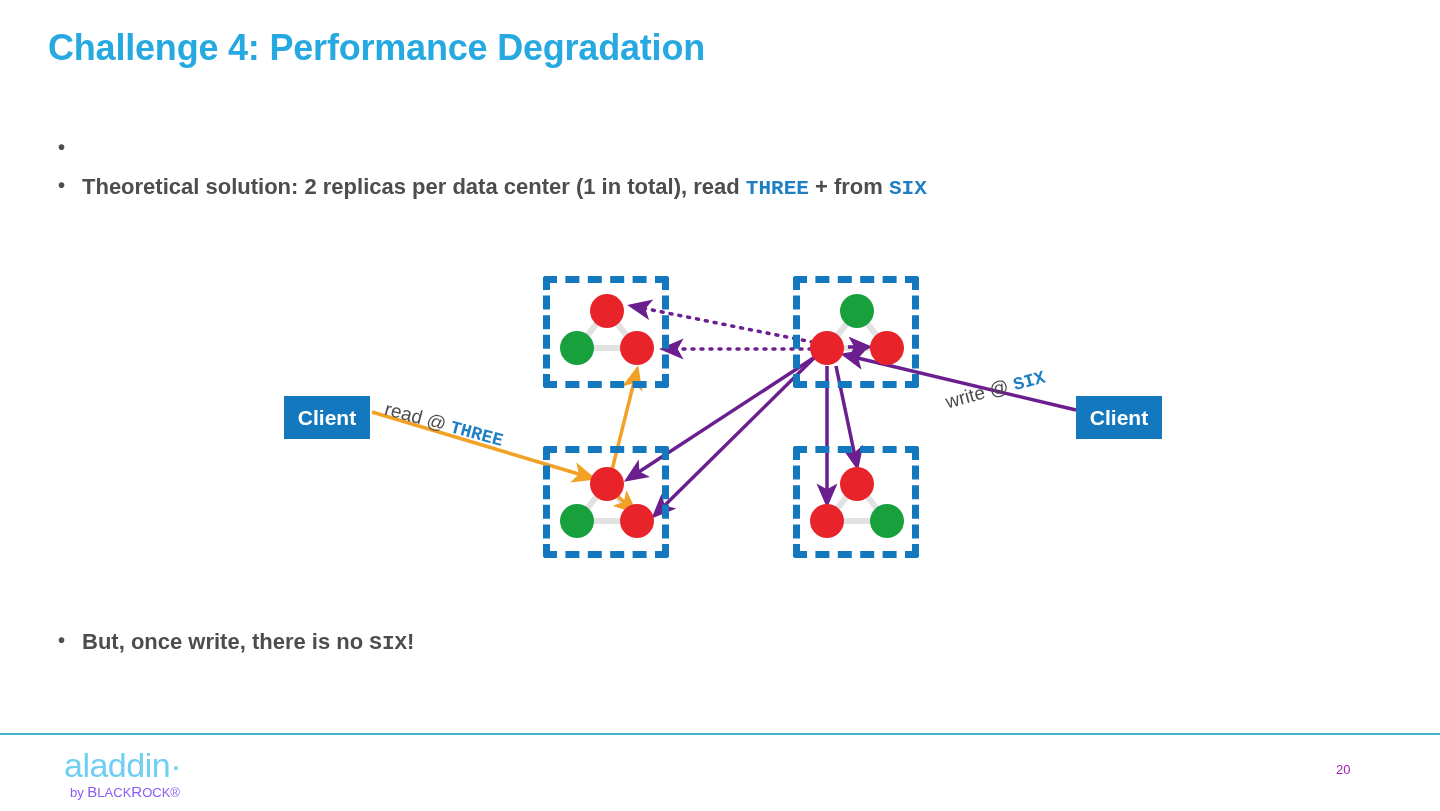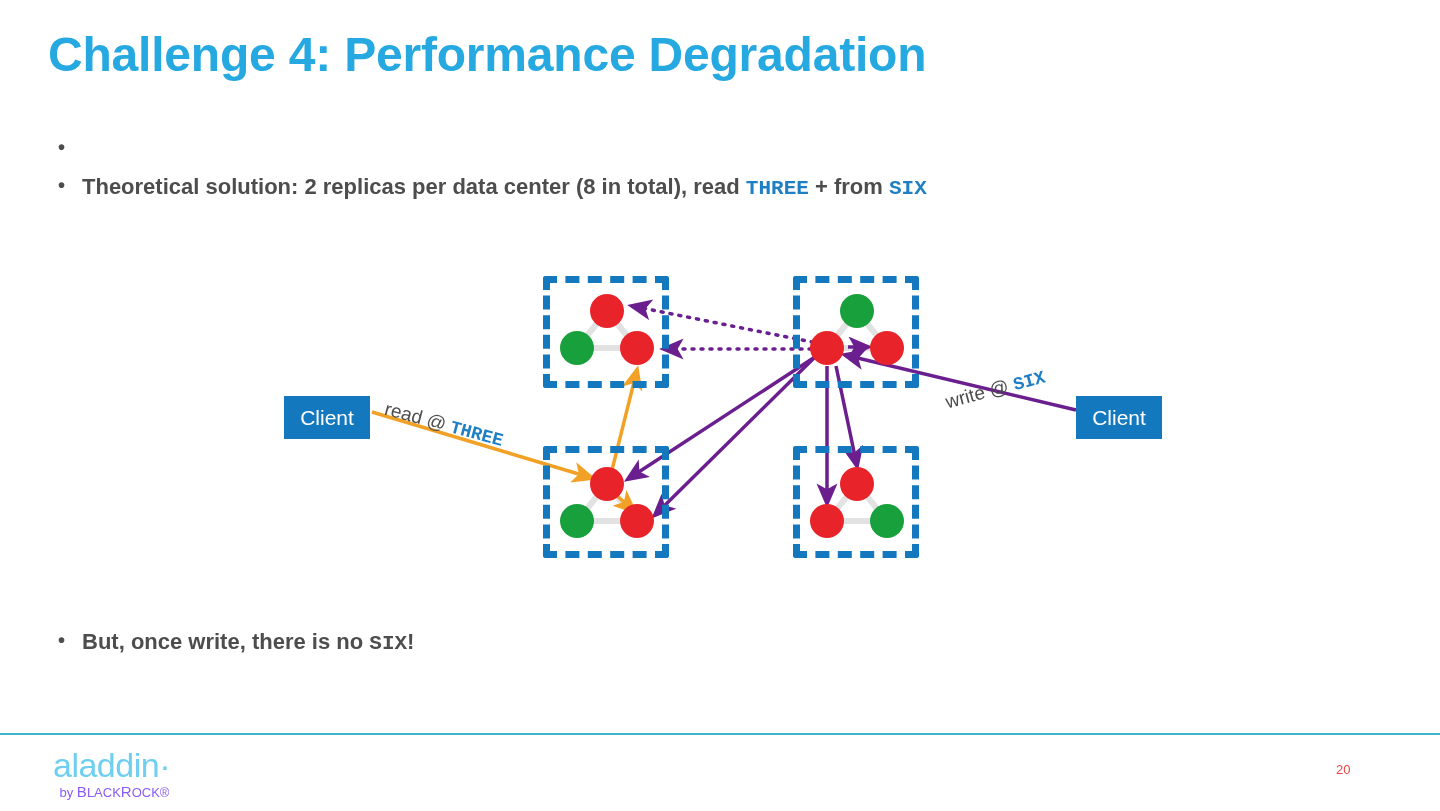--- a/index.html
+++ b/index.html
@@ -18,21 +18,21 @@
     height: 811px;
     background: #ffffff;
     overflow: hidden;
   }
 
   
   #slide-title {
     position: absolute;
     left: 48px;
     top: 27px;
-    font-size: 48px;
+    font-size: 36px;
     font-weight: bold;
     color: #26a9e0;
     letter-spacing: -0.2px;
     white-space: nowrap;
   }
 
   
   .bullet-list {
     position: absolute;
     left: 52px;
@@ -104,21 +104,21 @@
     border-radius: 50%;
   }
   .node-red   { background: #e8232a; }
   .node-green { background: #17a03c; }
 
   .client-box {
     position: absolute;
     background: #1378bd;
     color: #ffffff;
     font-size: 21px;
-    font-weight: normal;
+    font-weight: bold;
     display: flex;
     align-items: center;
     justify-content: center;
     box-sizing: border-box;
   }
   #client-left  { left: 284px; top: 396px; width: 86px; height: 43px; }
   #client-right { left: 1076px; top: 396px; width: 86px; height: 43px; }
 
   .edge-label {
     position: absolute;
@@ -144,23 +144,22 @@
   #footer-rule {
     position: absolute;
     left: 0;
     top: 733px;
     width: 1440px;
     height: 2px;
     background: #3fb6c8;
   }
   #logo {
     position: absolute;
-    left: 53px;
+    left: 64px;
     top: 748px;
-    text-align: center;
   }
   #logo-main {
     font-size: 34px;
     color: #6ecff0;
     letter-spacing: -0.5px;
     line-height: 1;
     font-weight: normal;
   }
   #logo-sub {
     margin-top: 2px;
@@ -169,39 +168,39 @@
     color: #8b5cf6;
     font-weight: normal;
     line-height: 1;
   }
   #logo-sub .small-caps { font-size: 15px; }
   #page-number {
     position: absolute;
     left: 1336px;
     top: 762px;
     font-size: 13px;
-    color: #ef4444;
+    color: #a21caf;
   }
 </style>
 </head>
 <body>
 
 <div id="slide">
 
   <div id="slide-title">Challenge 4: Performance Degradation</div>
 
   <div class="bullet-list" id="bullets-top">
 
     <div class="bullet">
       <span class="bullet-dot">•</span>
     </div>
 
     <div class="bullet">
       <span class="bullet-dot">•</span>
-      <span class="bullet-text"><span>Theoretical solution: 2 replicas per data center (8 in total), read </span><span class="mono-blue">THREE</span><span> + from </span><span class="mono-blue">SIX</span></span>
+      <span class="bullet-text"><span>Theoretical solution: 2 replicas per data center (1 in total), read </span><span class="mono-blue">THREE</span><span> + from </span><span class="mono-blue">SIX</span></span>
     </div>
 
   </div>
 
   <div id="diagram">
 
     <svg width="1440" height="811" style="position:absolute;left:0;top:0;">
       <defs>
         <marker id="ah-purple" markerWidth="7" markerHeight="7" refX="5.6" refY="3" orient="auto">
           <path d="M0,0 L7,3 L0,6 L1.7,3 z" fill="#6b1f8f"></path>

